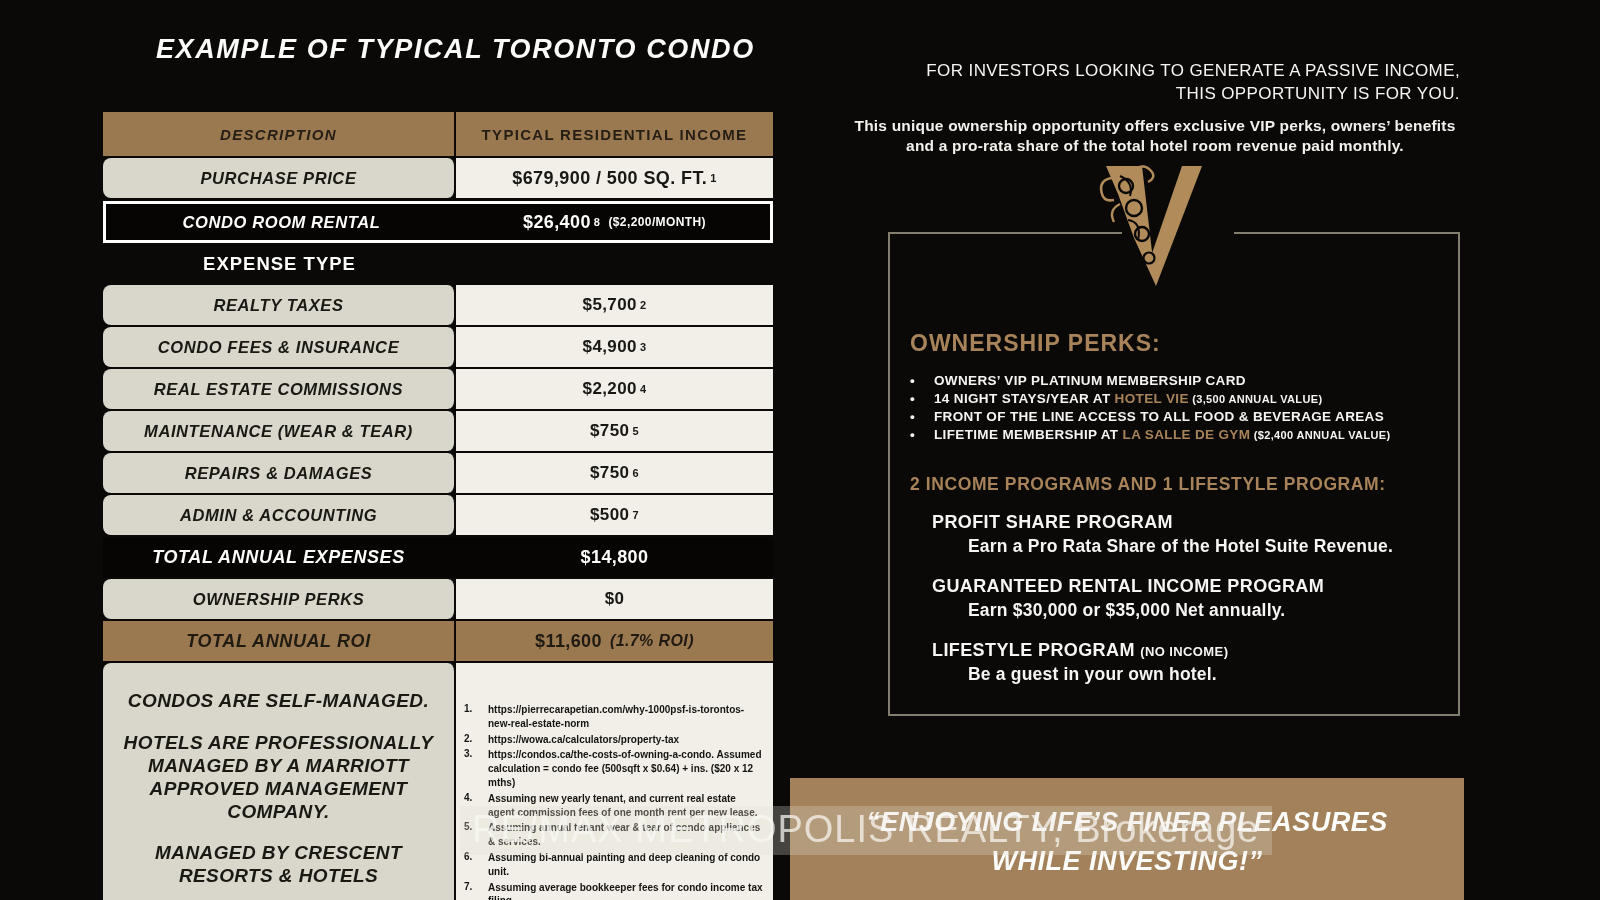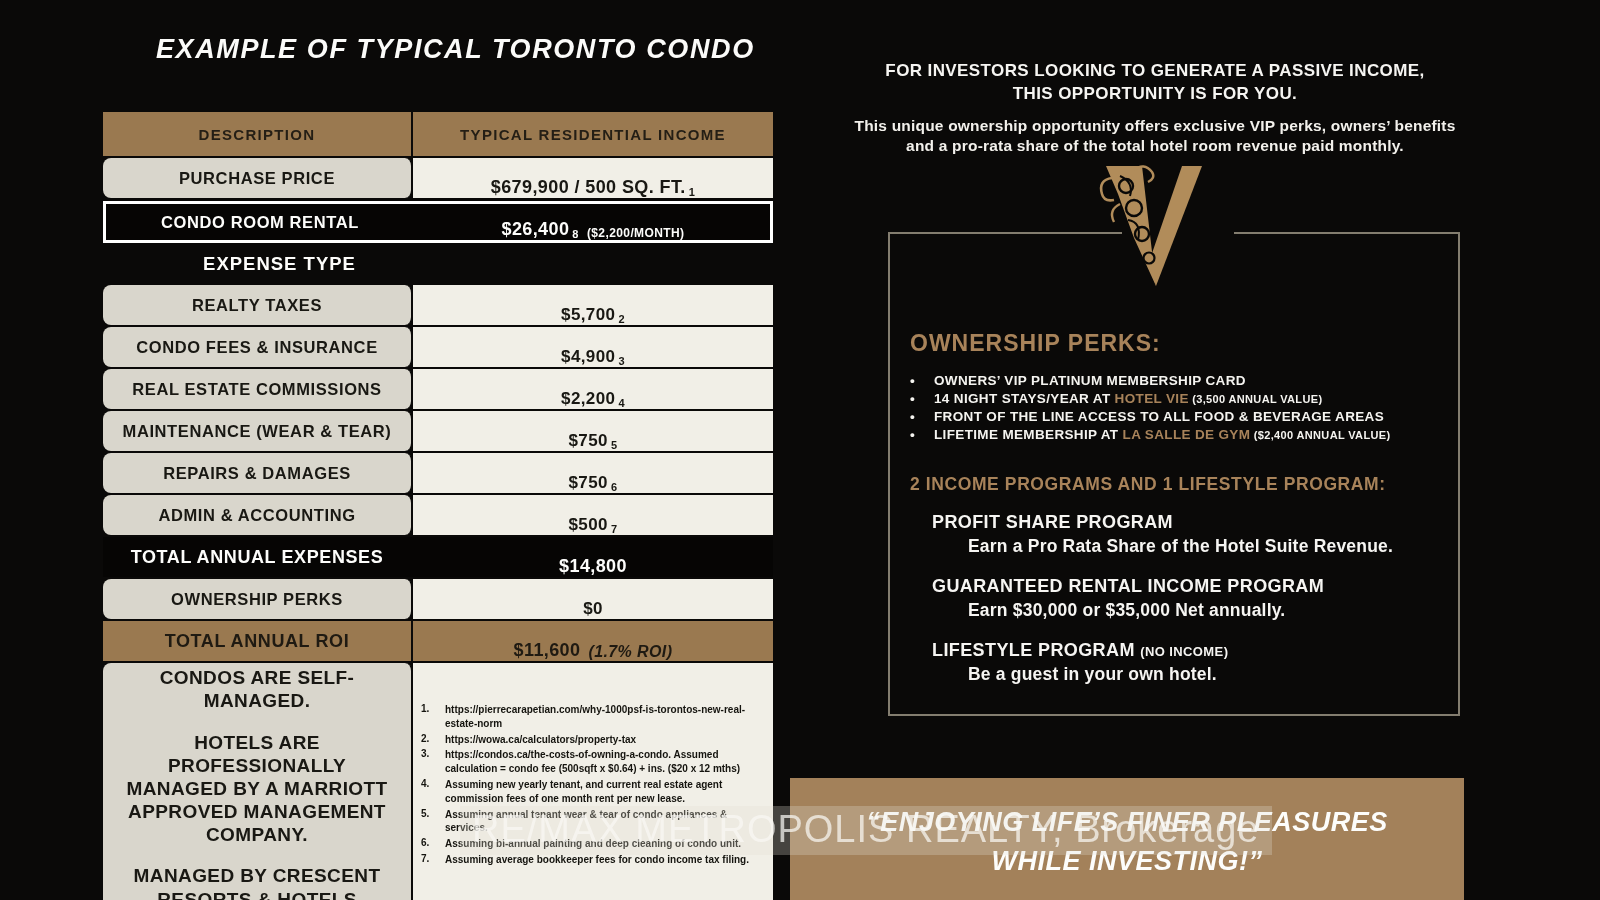--- a/index.html
+++ b/index.html
@@ -10,29 +10,29 @@
   }
   
   .page-title{
     position:absolute;left:156px;top:34px;
     color:#fbfbf9;font-size:27px;font-weight:bold;letter-spacing:1.6px;font-style:italic;
   }
   
   .tbl{position:absolute;left:103px;top:112px;width:670px;}
   .row{display:flex;height:40px;margin-top:2px;}
   .row.hdr{height:44px;margin-top:0;background:#9a7950;}
-  .c1{width:310px;display:flex;align-items:center;justify-content:center;
-      border-right:2px solid #0b0a09;box-sizing:border-box;}
+  .c1{width:353px;display:flex;align-items:center;justify-content:center;
+      border-right:2px solid #0b0a09;box-sizing:border-box;font-style:italic;}
   .c2{flex:1;display:flex;align-items:center;justify-content:center;box-sizing:border-box;}
   .hdr .c1,.hdr .c2{color:#241e15;font-size:15px;font-weight:bold;letter-spacing:1.3px;}
   .light .c1{background:#d9d6cc;border-radius:8px;}
   .light .c2{background:#f1efe7;}
   .light .c1,.light .c2{color:#191813;font-weight:bold;}
   .lbl{font-size:16.5px;letter-spacing:0.6px;}
-  .val{font-size:17px;letter-spacing:0.4px;align-items:flex-end;}
+  .val{font-size:17px;letter-spacing:0.4px;}
   .val sup{font-size:11px;margin-left:3px;}
   .big-val{font-size:18px;}
   .row.dark{background:#060504;}
   .row.dark .c1{border-right-color:transparent;}
   .row.dark .c1,.row.dark .c2{color:#fdfdfb;font-weight:bold;}
   .row.outlined{border:3px solid #ffffff;box-sizing:content-box;height:36px;margin-top:3px;}
   .rent-sub{font-size:12px;margin-left:8px;letter-spacing:0.4px;}
   .band{height:38px;display:flex;align-items:center;margin-top:2px;}
   .band .band-text{width:353px;text-align:center;color:#fdfdfb;
       font-size:18.5px;font-weight:bold;letter-spacing:1px;}
@@ -43,22 +43,22 @@
   .row.tall .c1{flex-direction:column;padding:0 14px;text-align:center;}
   .mgmt p{margin:9px 0;color:#191813;font-size:19px;font-weight:bold;
       letter-spacing:0.4px;line-height:1.22;}
   .row.tall .c2{align-items:flex-start;justify-content:flex-start;padding:40px 6px 0 6px;}
   .fn-list{width:100%;}
   .fn-item{display:flex;margin-bottom:2px;}
   .fn-num{width:24px;flex:none;font-size:10px;font-weight:bold;color:#15140f;padding-left:2px;}
   .fn-text{flex:1;font-size:10px;font-weight:bold;color:#15140f;line-height:1.38;
       word-break:break-word;padding-right:2px;}
   
-  .promo-head{position:absolute;left:850px;top:60px;width:610px;text-align:center;
-      color:#f6f5f2;font-size:17px;font-weight:bold;letter-spacing:0.4px;line-height:1.35;}
+  .promo-head{position:absolute;left:850px;top:60px;width:610px;text-align:right;
+      color:#f6f5f2;font-size:17px;font-weight:normal;letter-spacing:0.4px;line-height:1.35;}
   .promo-sub{position:absolute;left:848px;top:116px;width:614px;text-align:center;
       color:#f3f1ec;font-size:15.5px;font-weight:bold;line-height:1.3;letter-spacing:0.2px;}
   .v-logo{position:absolute;left:1090px;top:164px;width:130px;height:126px;z-index:4;}
   .perks-box{position:absolute;left:888px;top:232px;width:568px;height:480px;
       border:2px solid #837d6f;z-index:1;}
   .border-gap{position:absolute;left:232px;top:-4px;width:112px;height:8px;background:#0a0908;}
   .perks-title{position:absolute;left:20px;top:96px;color:#a8835a;
       font-size:23px;font-weight:bold;letter-spacing:1px;}
   .perk-list{position:absolute;left:20px;top:140px;}
   .perk-item{display:flex;margin-bottom:4.5px;color:#f5f4f0;font-size:13.5px;

